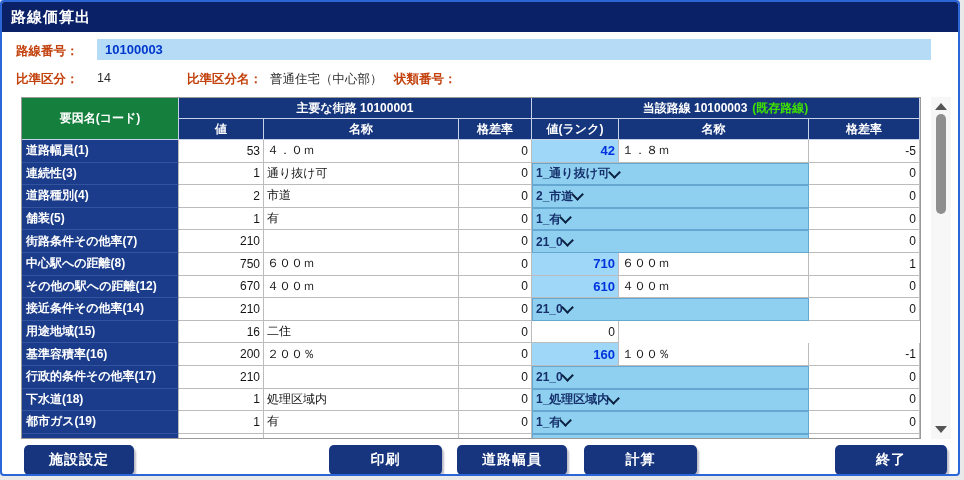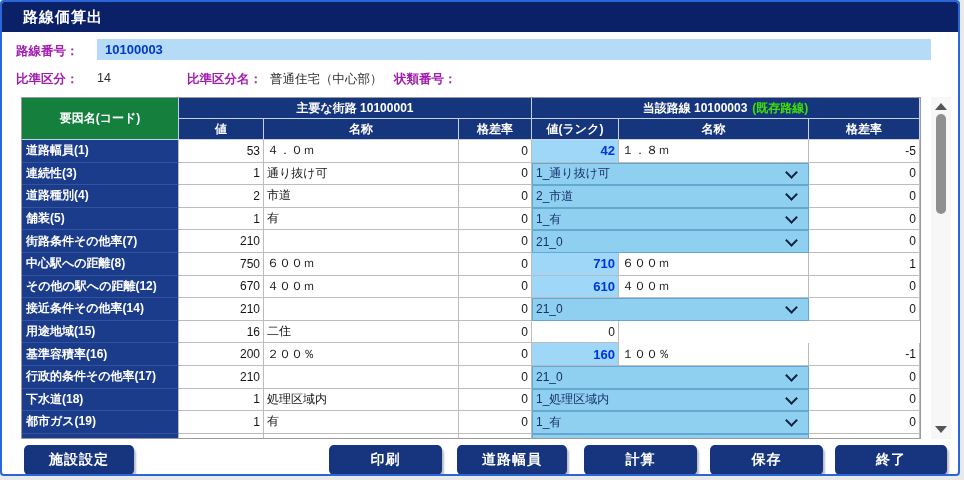--- a/index.html
+++ b/index.html
@@ -1,39 +1,39 @@
 <!DOCTYPE html>
 <html><head>
 <meta charset="utf-8">
 <style>
   html,body{margin:0;padding:0;background:#e9e9e9;}
   body{width:964px;height:480px;font-family:"Liberation Sans","DejaVu Sans",sans-serif;}
   .window{position:relative;width:960px;height:476px;background:#ffffff;border:2px solid #2a66d8;border-radius:4px;overflow:hidden;box-sizing:border-box;}
   .titlebar{position:absolute;left:0;top:0;width:100%;height:30px;background:#0a2067;color:#fff;
-    font-size:15px;font-weight:bold;line-height:30px;padding-left:21px;box-sizing:border-box;letter-spacing:1px;}
-  .form-label{position:absolute;font-size:12.5px;font-weight:bold;color:#a21caf;white-space:nowrap;}
+    font-size:15px;font-weight:bold;line-height:30px;padding-left:9px;box-sizing:border-box;letter-spacing:1px;}
+  .form-label{position:absolute;font-size:12.5px;font-weight:bold;color:#c2410c;white-space:nowrap;}
   .route-input{position:absolute;left:95px;top:37px;width:834px;height:21px;background:#b5dbf6;
     color:#0038cc;font-size:13px;font-weight:bold;line-height:21px;padding-left:8px;box-sizing:border-box;}
   .plain-val{position:absolute;font-size:12.5px;color:#2e2e2e;white-space:nowrap;}
 
   .table{position:absolute;left:19px;top:95px;width:900px;height:342px;border:1px solid #9a9a9a;
     box-sizing:border-box;overflow:hidden;background:#fff;}
   .thead{display:grid;grid-template-columns:157px 85px 195px 73px 87px 190px 111px;grid-template-rows:21px 21px;}
   .hcell{background:#15357c;color:#fff;font-size:12px;font-weight:bold;display:flex;align-items:center;justify-content:center;
     border-right:1px solid #c7d2e8;border-bottom:1px solid #c7d2e8;box-sizing:border-box;white-space:nowrap;overflow:hidden;}
   .factor-h{grid-row:1/3;background:#15803d;}
   .badge-green{color:#3fe100;margin-left:5px;font-weight:bold;}
   .trow{display:grid;grid-template-columns:157px 85px 195px 73px 87px 190px 111px;grid-auto-rows:22.6px;}
   .cell{background:#fff;color:#141414;font-size:12px;display:flex;align-items:center;padding:0 3px;
     border-right:1px solid #bcbcbc;border-bottom:1px solid #bcbcbc;box-sizing:border-box;white-space:nowrap;overflow:hidden;}
   .factor{background:#1b3c8a;color:#fff;font-weight:bold;border-bottom:1px solid #34539e;padding-left:4px;}
   .num{justify-content:flex-end;}
   .input-cell{background:#9ed7f7;color:#0033dd;font-weight:bold;font-size:13px;justify-content:flex-end;}
-  .t-select{grid-column:span 2;background:#8fd0f1;color:#16306b;font-weight:normal;
-    border:1px solid #64a8d2;justify-content:space-between;}
+  .t-select{grid-column:span 2;background:#8fd0f1;color:#16306b;font-weight:bold;
+    border:1px solid #64a8d2;}
   .chev{width:7px;height:7px;border-right:2.5px solid #0d2240;border-bottom:2.5px solid #0d2240;
     transform:rotate(45deg);margin-right:9px;margin-top:-3px;flex:none;}
 
   .scrollbar{position:absolute;left:929px;top:95px;width:20px;height:342px;background:#f7f7f7;}
   .sb-thumb{position:absolute;left:5px;top:17px;width:10px;height:100px;background:#8f8f8f;border-radius:5px;}
   .tri-up{position:absolute;left:4px;top:6px;width:0;height:0;border-left:6px solid transparent;border-right:6px solid transparent;border-bottom:7px solid #555;}
   .tri-down{position:absolute;left:4px;bottom:6px;width:0;height:0;border-left:6px solid transparent;border-right:6px solid transparent;border-top:7px solid #555;}
 
   .btn{position:absolute;top:443px;height:30px;background:#16357e;color:#fff;font-size:14px;font-weight:bold;
     border:none;border-radius:5px;box-shadow:2px 3px 2px #bcbcc8;cursor:pointer;
@@ -223,16 +223,15 @@
   <div class="scrollbar">
     <div class="tri-up"></div>
     <div class="sb-thumb"></div>
     <div class="tri-down"></div>
   </div>
 
   <button class="btn" style="left:22px;width:110px;">施設設定</button>
   <button class="btn" style="left:327px;width:113px;">印刷</button>
   <button class="btn" style="left:455px;width:110px;">道路幅員</button>
   <button class="btn" style="left:582px;width:113px;">計算</button>
-  <button class="btn" style="left:708px;width:113px;">保存</button>
   <button class="btn" style="left:833px;width:112px;">終了</button>
 
 </div>
 
 </body></html>

